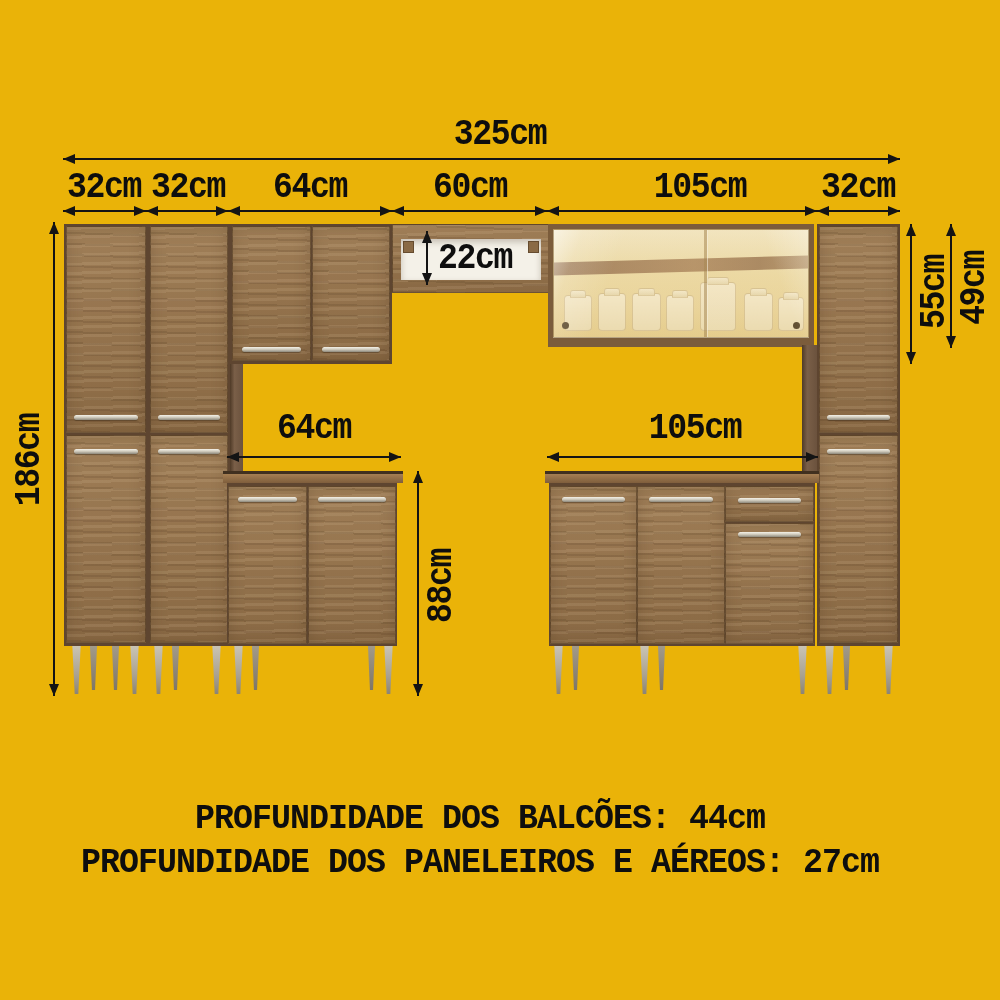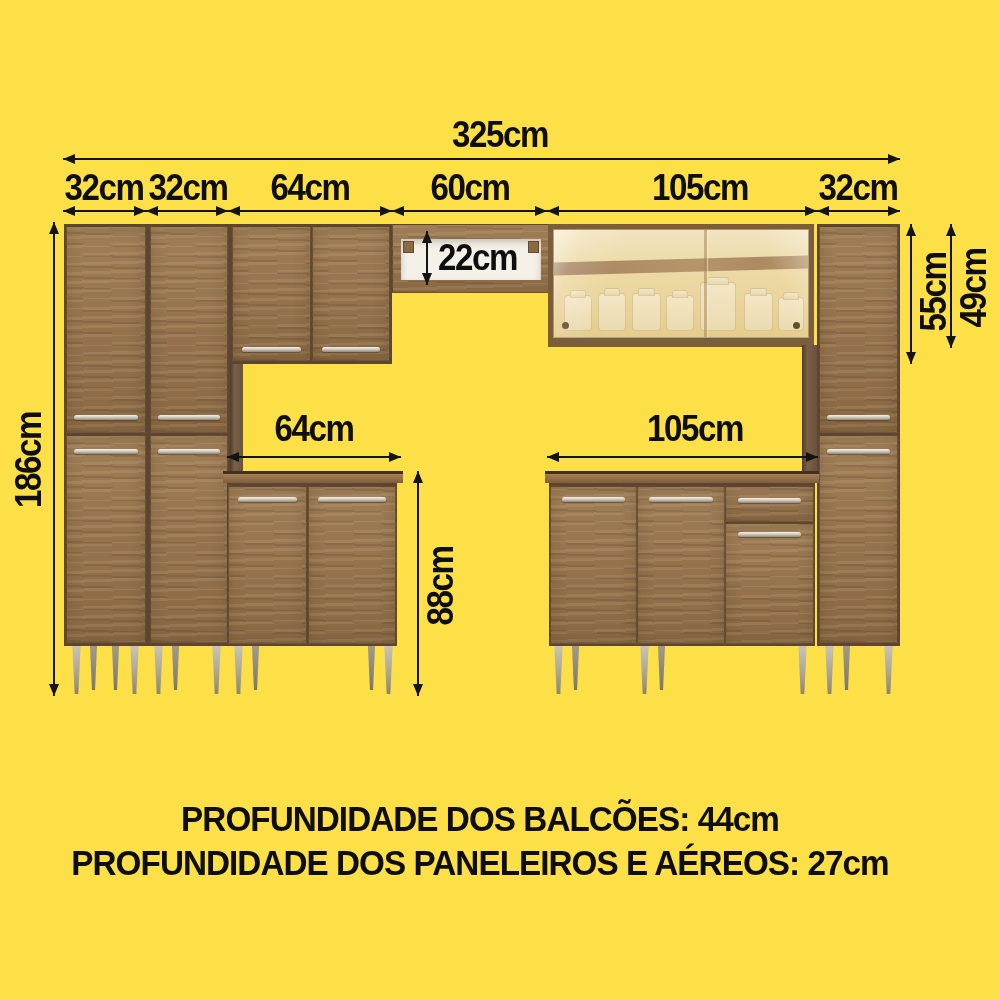--- a/index.html
+++ b/index.html
@@ -1,17 +1,17 @@
 <!DOCTYPE html>
 <html><head>
 <meta charset="utf-8">
 <style>
   html,body{margin:0;padding:0;background:#fff;}
-  #stage{position:relative;width:1000px;height:1000px;background:#fde047;overflow:hidden;
-         font-family:Liberation Sans, sans-serif;color:#0e0e0e;}
+  #stage{position:relative;width:1000px;height:1000px;background:#eab308;overflow:hidden;
+         font-family:Liberation Mono, monospace;color:#0e0e0e;}
 
   
   .mod{position:absolute;background:#5e4530;}
   .wood{position:absolute;background-color:#96734b;
     background-image:
       repeating-linear-gradient(178deg, rgba(255,232,195,.10) 0 3px, rgba(0,0,0,0) 3px 9px),
       repeating-linear-gradient(2deg, rgba(78,54,30,.17) 0 2px, rgba(0,0,0,0) 2px 11px),
       linear-gradient(180deg, rgba(255,240,210,.09), rgba(58,40,22,.14));
     border:1px solid rgba(66,45,25,.55);
     box-shadow:inset 0 0 16px rgba(58,40,22,.22);}

